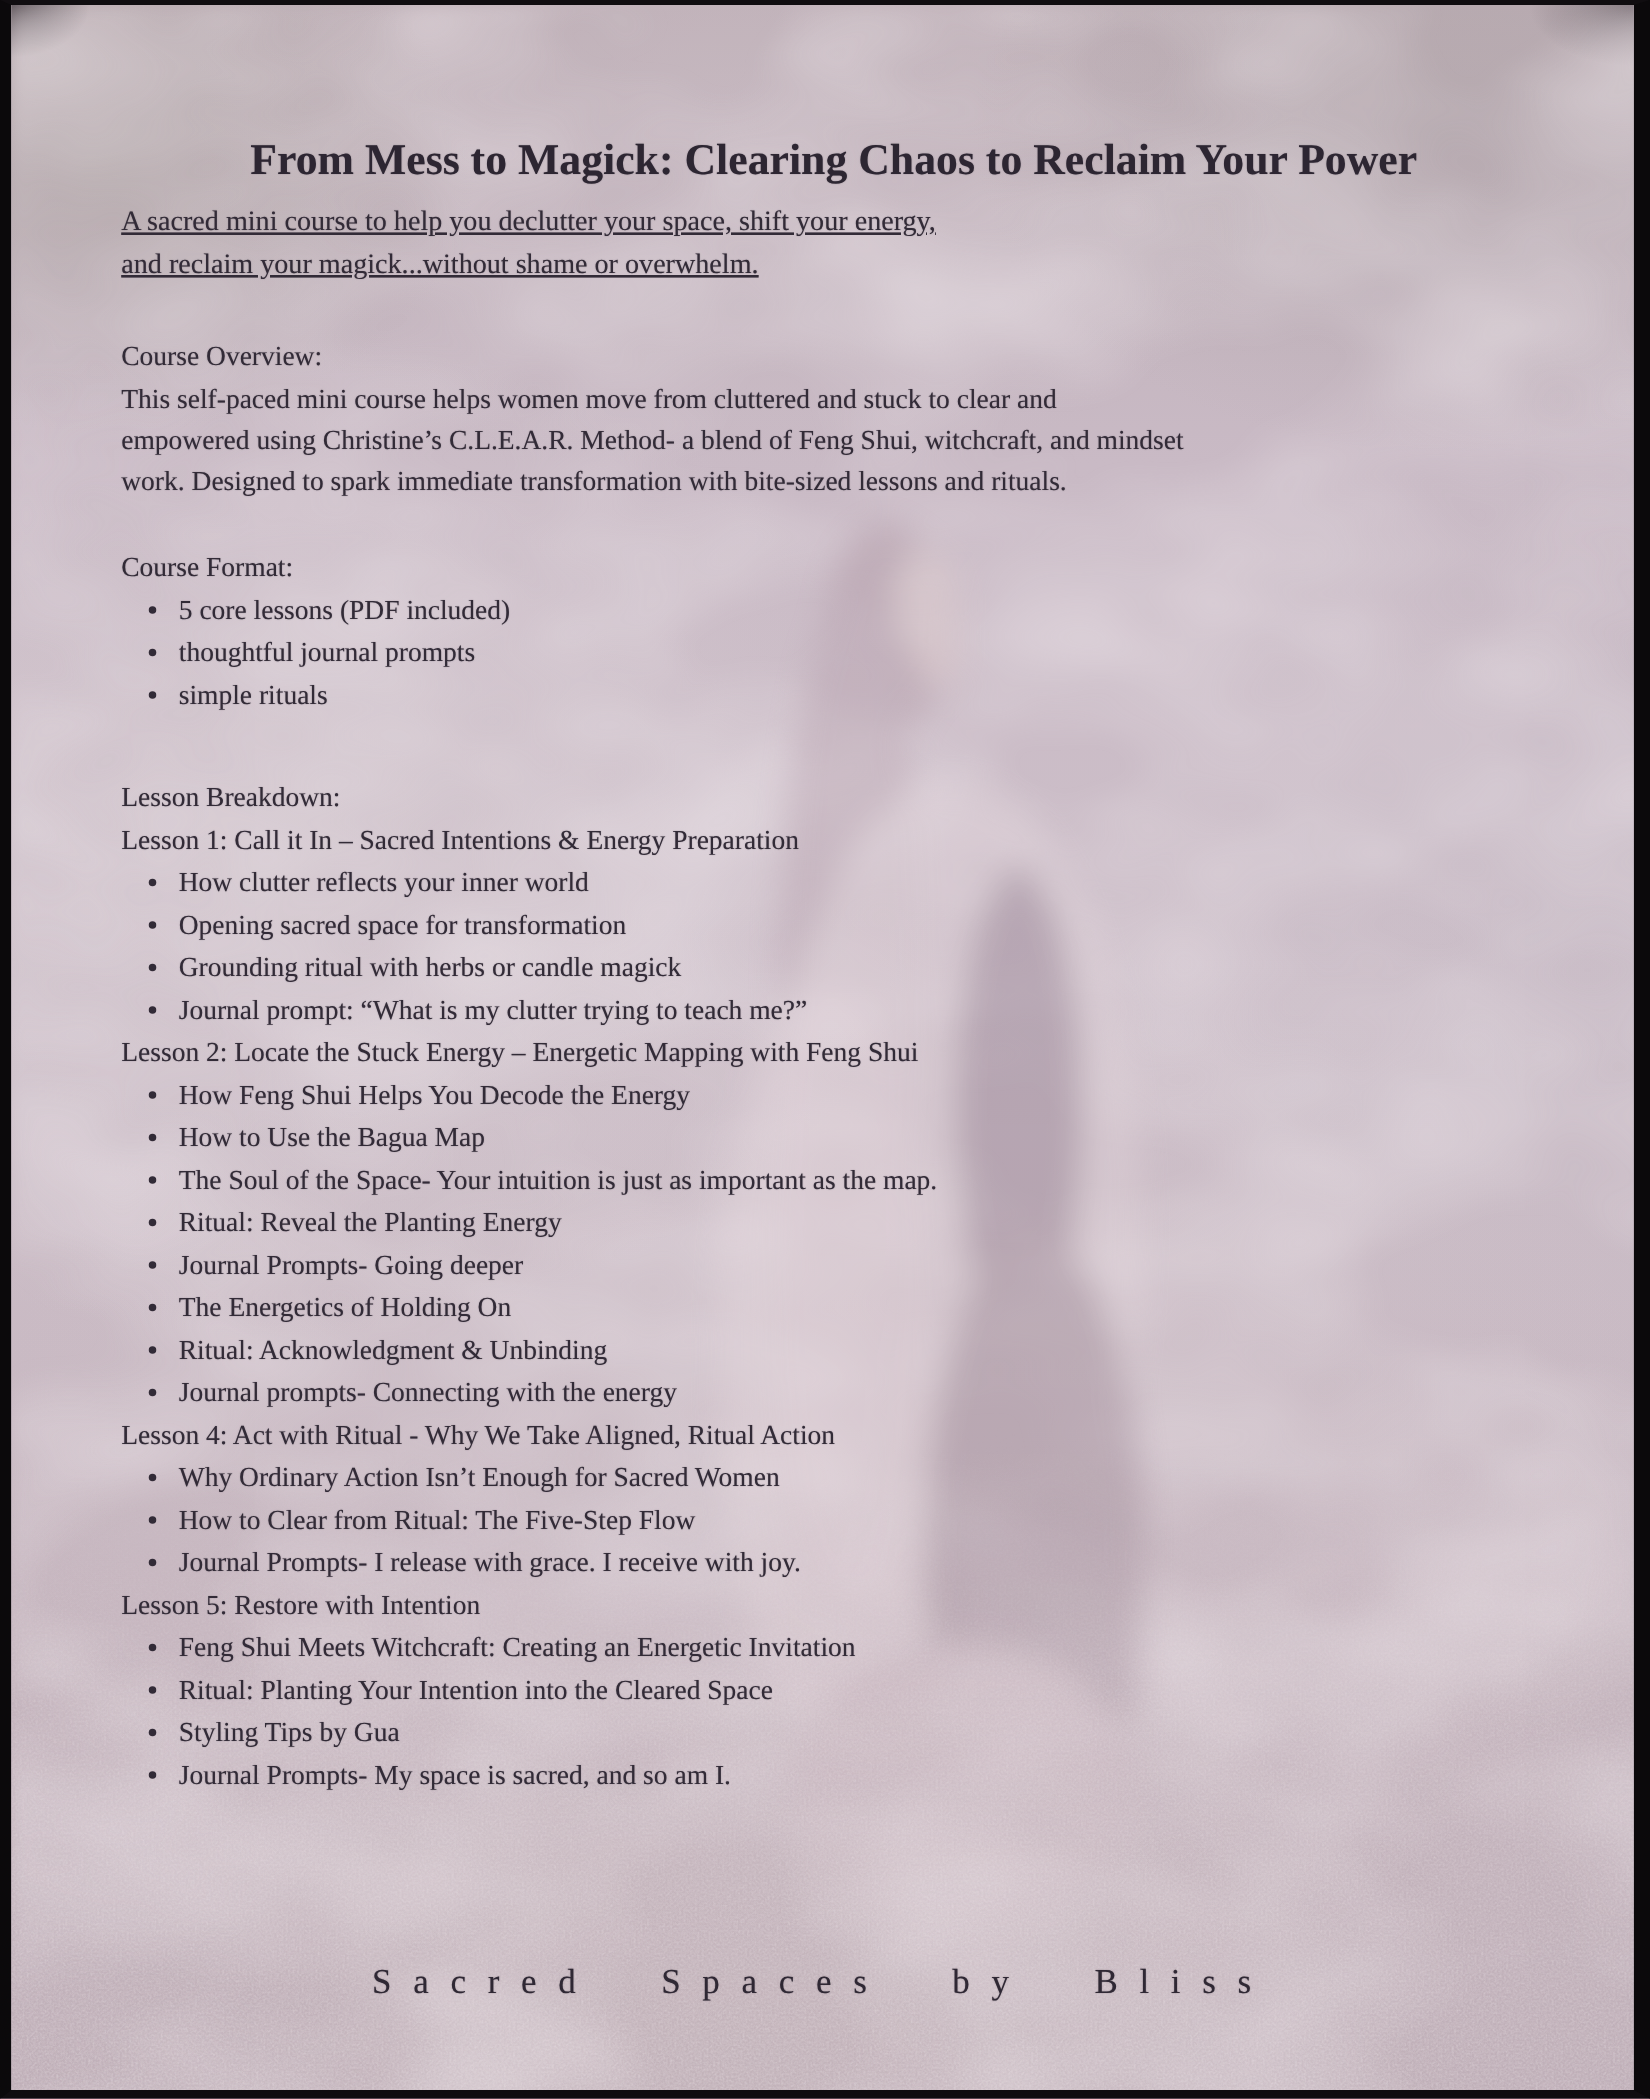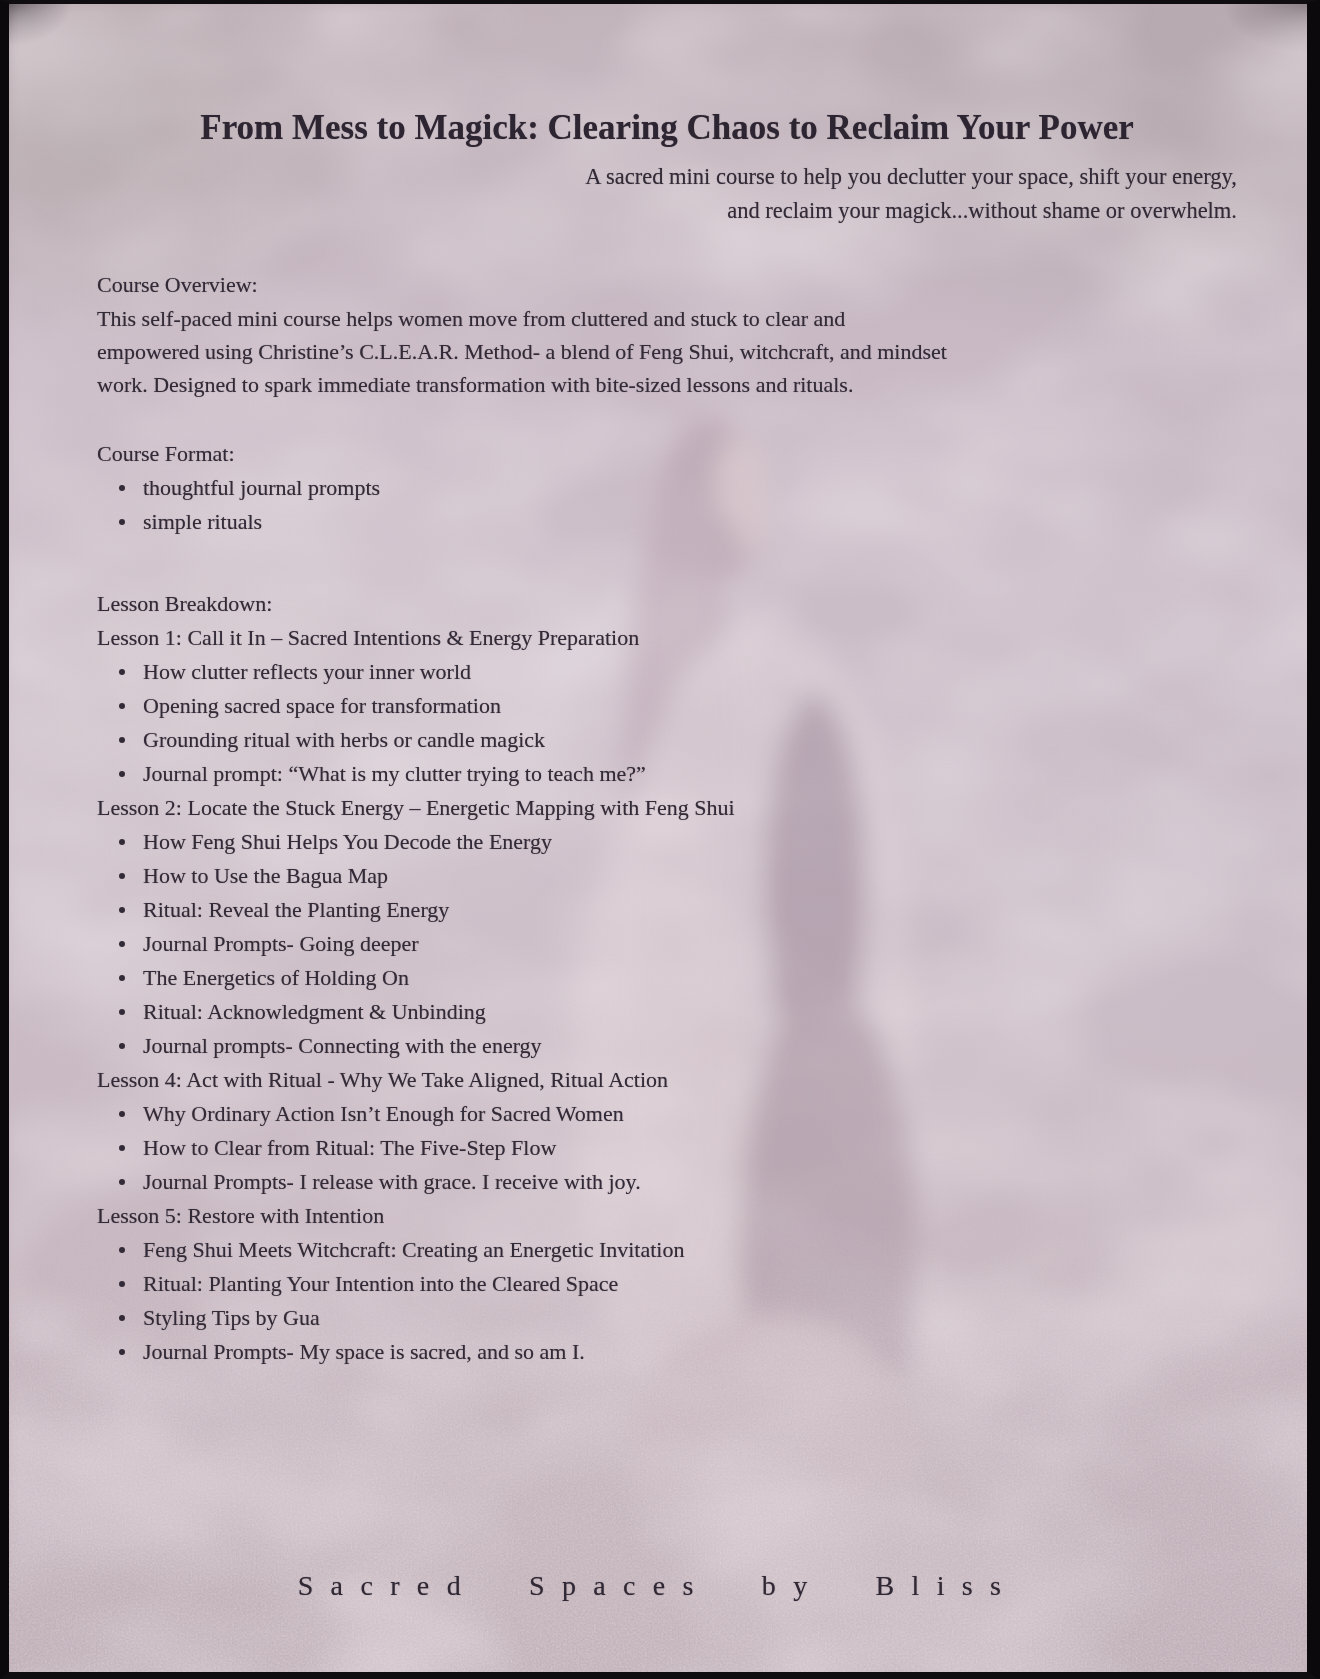--- a/index.html
+++ b/index.html
@@ -35,21 +35,21 @@
     padding:0 70px 0 88px;
     color:#322b37;
     font-family:"Liberation Serif","DejaVu Serif",serif;
     font-size:22px;
     text-shadow:0 0 1px rgba(50,43,55,0.45);
   }
   .title {
     margin:100px 0 0 0; text-align:center;
     font-size:35px; font-weight:600; color:#2d2632; line-height:48px;
   }
-  .subtitle { margin-top:8px; text-align:right; font-size:22.5px; }
+  .subtitle { margin-top:8px; text-align:left; font-size:22.5px;text-decoration:underline; }
   .subtitle .line { line-height:34px; }
   .sec-overview { margin-top:40px; }
   .h-line { line-height:34px; }
   .para .line { line-height:33px; }
   .sec-format { margin-top:36px; }
   .sec-breakdown { margin-top:48px; }
   ul.bullets { margin:0; padding:0 0 0 46px; list-style:none; }
   ul.bullets li { position:relative; line-height:34px; }
   ul.bullets li::before {
     content:""; position:absolute; left:-24px; top:14px;
@@ -136,39 +136,41 @@
         <div class="para">
             <div class="line">This self-paced mini course helps women move from cluttered and stuck to clear and</div>
             <div class="line">empowered using Christine’s C.L.E.A.R. Method- a blend of Feng Shui, witchcraft, and mindset</div>
             <div class="line">work. Designed to spark immediate transformation with bite-sized lessons and rituals.</div>
           </div>
       </div>
 
       <div class="sec-format">
         <div class="h-line">Course Format:</div>
         <ul class="bullets">
+            <li class="">5 core lessons (PDF included)</li>
             <li class="">thoughtful journal prompts</li>
             <li class="">simple rituals</li>
           </ul>
       </div>
 
       <div class="sec-breakdown">
         <div class="h-line">Lesson Breakdown:</div>
         <div>
             <div class="lesson-title">Lesson 1: Call it In – Sacred Intentions &amp; Energy Preparation</div>
             <ul class="bullets">
               <li>How clutter reflects your inner world</li>
               <li>Opening sacred space for transformation</li>
               <li>Grounding ritual with herbs or candle magick</li>
               <li>Journal prompt: “What is my clutter trying to teach me?”</li>
             </ul>
             <div class="lesson-title">Lesson 2: Locate the Stuck Energy – Energetic Mapping with Feng Shui</div>
             <ul class="bullets">
               <li>How Feng Shui Helps You Decode the Energy</li>
               <li>How to Use the Bagua Map</li>
+              <li>The Soul of the Space- Your intuition is just as important as the map.</li>
               <li>Ritual: Reveal the Planting Energy</li>
               <li>Journal Prompts- Going deeper</li>
             </ul>
             <ul class="bullets">
               <li>The Energetics of Holding On</li>
               <li>Ritual: Acknowledgment &amp; Unbinding</li>
               <li>Journal prompts- Connecting with the energy</li>
             </ul>
             <div class="lesson-title">Lesson 4: Act with Ritual - Why We Take Aligned, Ritual Action</div>
             <ul class="bullets">

